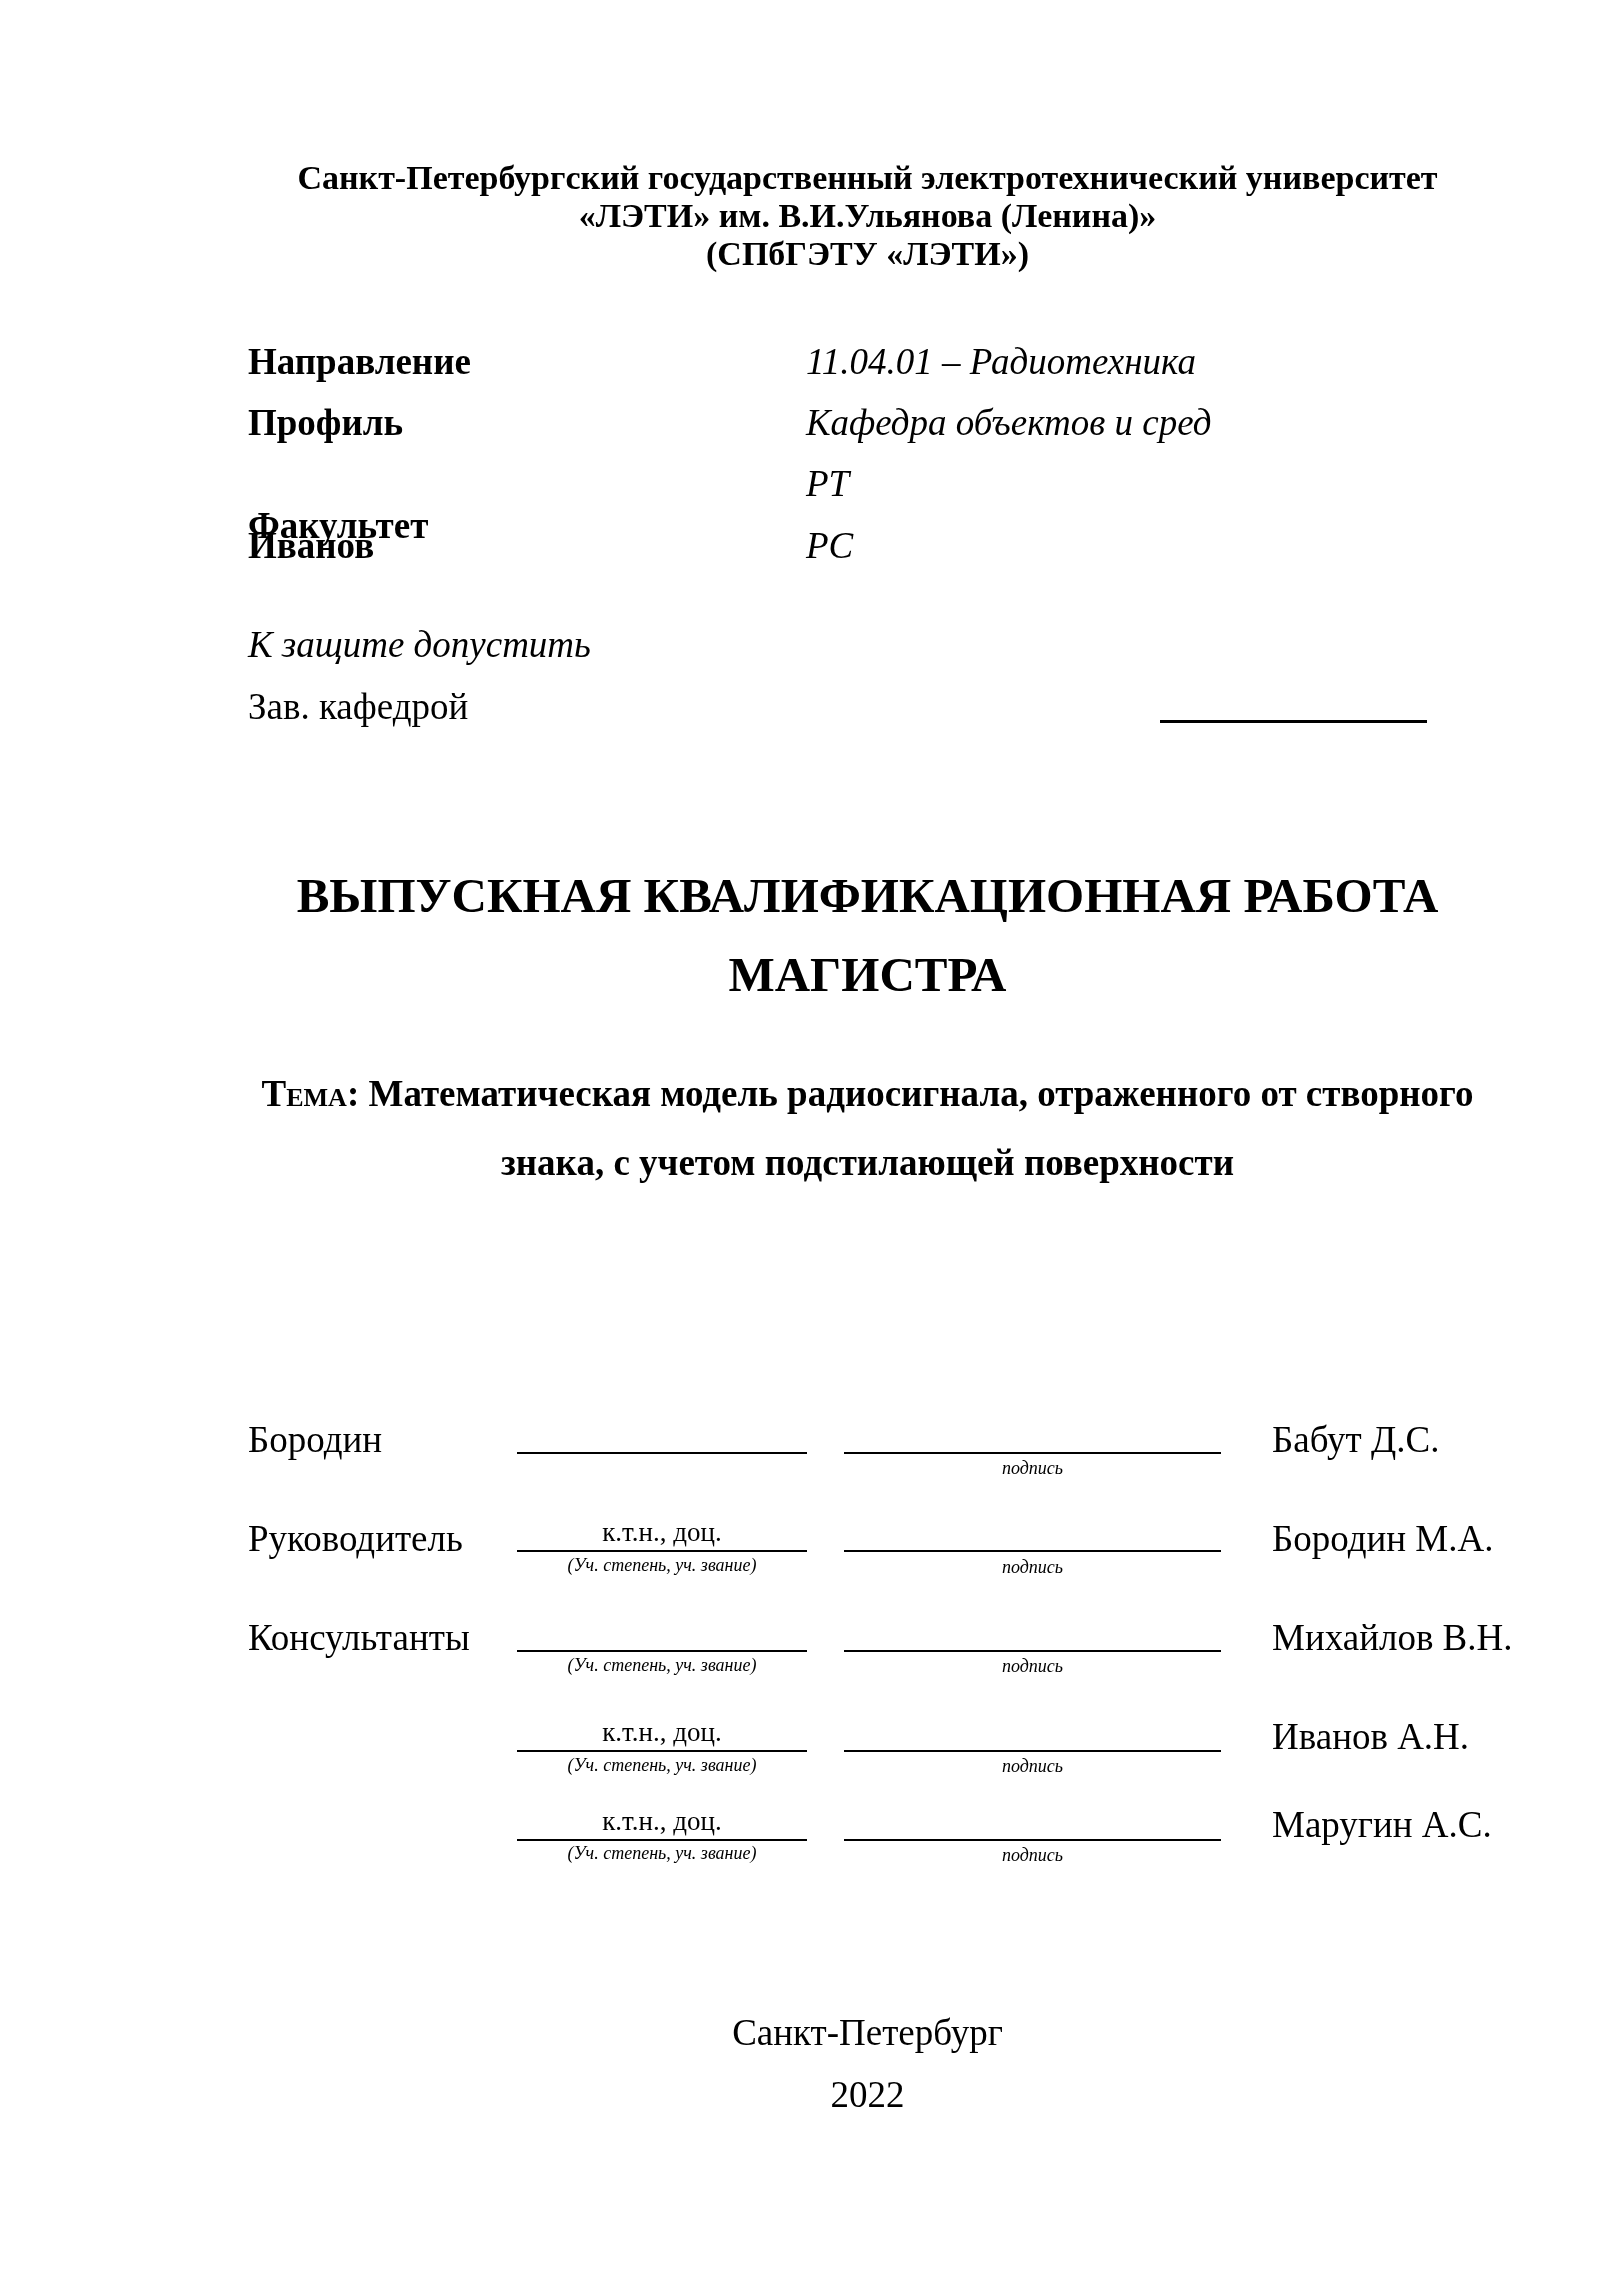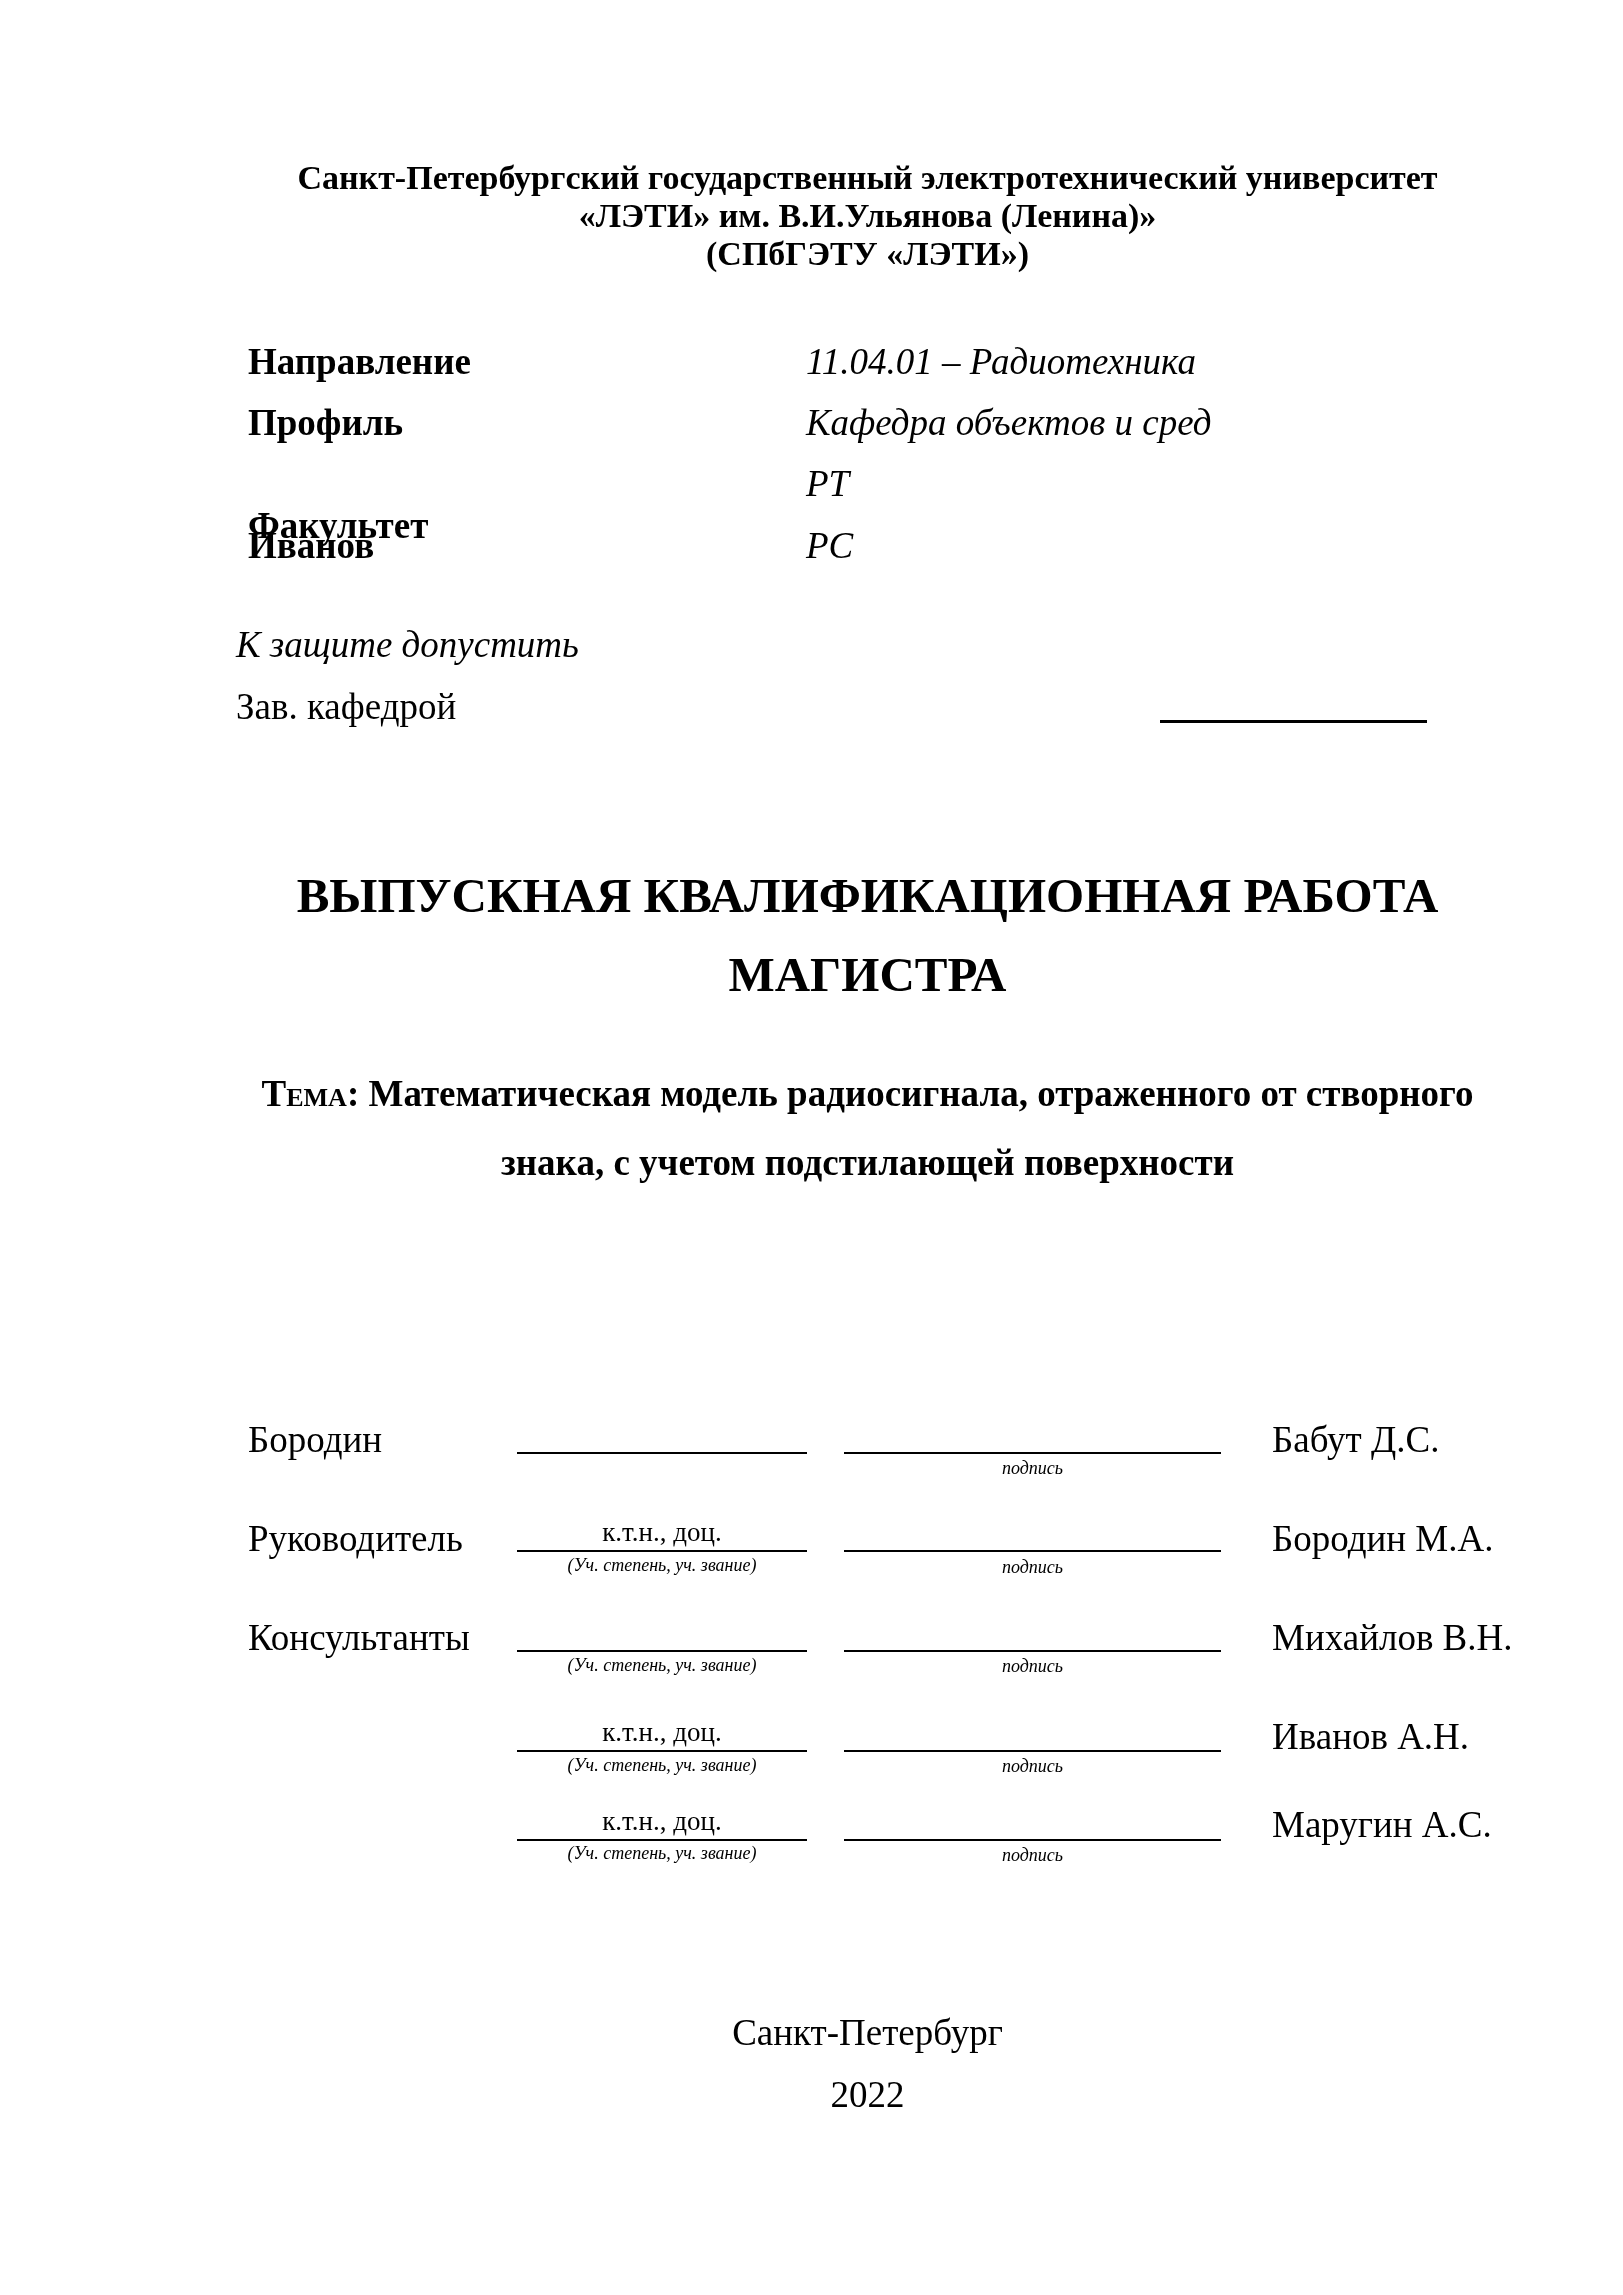--- a/index.html
+++ b/index.html
@@ -10,21 +10,21 @@
     .abs { position: absolute; white-space: nowrap; }
     .center-line { left: 0; width: 1735px; text-align: center; }
 
     
     .hdr { font-weight: bold; font-size: 34px; line-height: 38px; }
 
     
     .info-label { font-weight: bold; font-size: 37px; left: 248px; }
     .info-value { font-size: 37px; left: 806px; font-style: italic; }
 
-    .approve { font-size: 37px; left: 236px; }
+    .approve { font-size: 37px; left: 248px; }
     .approve.italic { font-style: italic; }
     .head-sign-line { left: 1160px; top: 720px; width: 267px; height: 0; border-top: 3.1px solid #000; }
 
     
     .title { font-weight: bold; font-size: 49px; }
     .theme { font-weight: bold; font-size: 37px; }
     .theme .sc { font-variant: small-caps; }
 
     
     .sig-role { font-size: 37px; left: 248px; }

